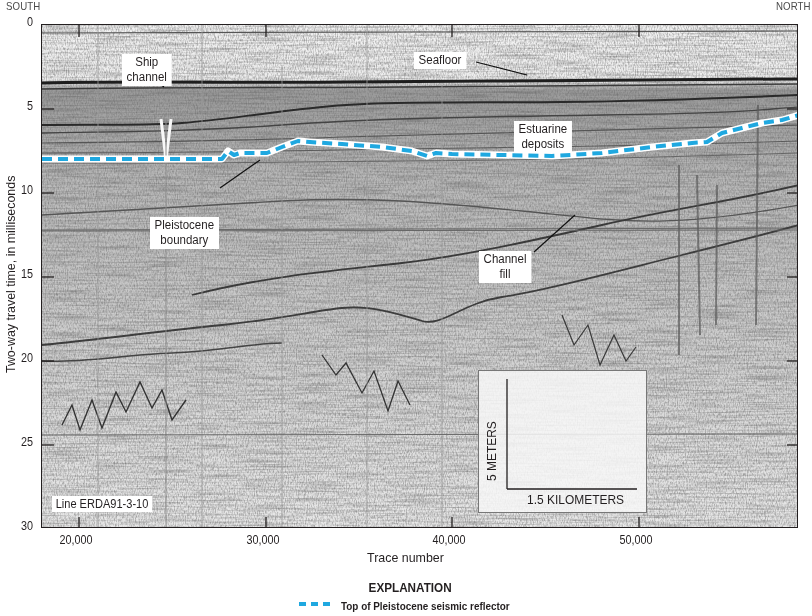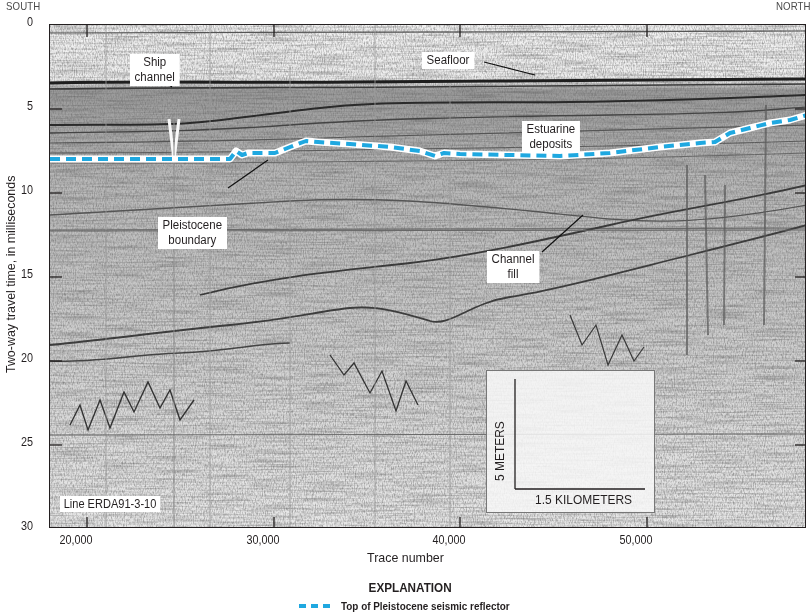--- a/index.html
+++ b/index.html
@@ -1,19 +1,19 @@
 <!DOCTYPE html>
 <html><head>
 <meta charset="utf-8">
 <style>
   html,body{margin:0;padding:0;background:#ffffff;}
   body{width:812px;height:616px;position:relative;overflow:hidden;font-family:"Liberation Sans",sans-serif;color:#231f20;}
   .abs{position:absolute;}
   .dir{top:0;font-size:10.5px;letter-spacing:0.1px;transform:scaleX(0.92);transform-origin:left top;color:#4a4a4a;}
-  #plot{position:absolute;left:49px;top:24px;width:757px;height:504px;border:1.5px solid #231f20;box-sizing:border-box;overflow:hidden;background:#737373;}
+  #plot{position:absolute;left:41px;top:24px;width:757px;height:504px;border:1.5px solid #231f20;box-sizing:border-box;overflow:hidden;background:#737373;}
   .ytick{font-size:12px;transform:scaleX(0.9);transform-origin:right center;text-align:right;width:20px;}
   .xtick{font-size:12px;transform:scaleX(0.9);width:60px;text-align:center;}
   .axis-title{font-size:13.5px;transform-origin:left top;}
   .callout{position:absolute;background:#ffffff;font-size:12.5px;line-height:15px;text-align:center;padding:1px 5px;transform:scaleX(0.92);}
   .legend-title{font-weight:bold;font-size:13px;transform:scaleX(0.9);}
   .legend-label{font-weight:bold;font-size:11px;transform:scaleX(0.9);transform-origin:left center;}
   .scalebox{position:absolute;border:1px solid #777;background:rgba(248,248,248,0.85);}
   .line-id{position:absolute;background:#fff;font-size:12px;padding:1px 4px;transform:scaleX(0.92);transform-origin:left top;}
 </style>
 </head>
@@ -176,18 +176,18 @@
 </div>
 
 <div class="abs xtick" style="left:46px;top:533px;">20,000</div>
 <div class="abs xtick" style="left:233px;top:533px;">30,000</div>
 <div class="abs xtick" style="left:419px;top:533px;">40,000</div>
 <div class="abs xtick" style="left:606px;top:533px;">50,000</div>
 
 <div class="abs axis-title" style="left:367px;top:550px;transform:scaleX(0.92);">Trace number</div>
 
 <div class="abs legend-title" style="left:364px;top:580px;">EXPLANATION</div>
-<div class="abs" style="left:299px;top:600px;display:flex;align-items:center;">
+<div class="abs" style="left:299px;top:600px;display:flex;">
   <svg width="34" height="8">
     <line x1="0" y1="4" x2="34" y2="4" stroke="#1fa8e0" stroke-width="4" stroke-dasharray="7,5"></line>
   </svg>
   <span class="legend-label" style="margin-left:8px;white-space:nowrap;">Top of Pleistocene seismic reflector</span>
 </div>
 
 </body></html>

